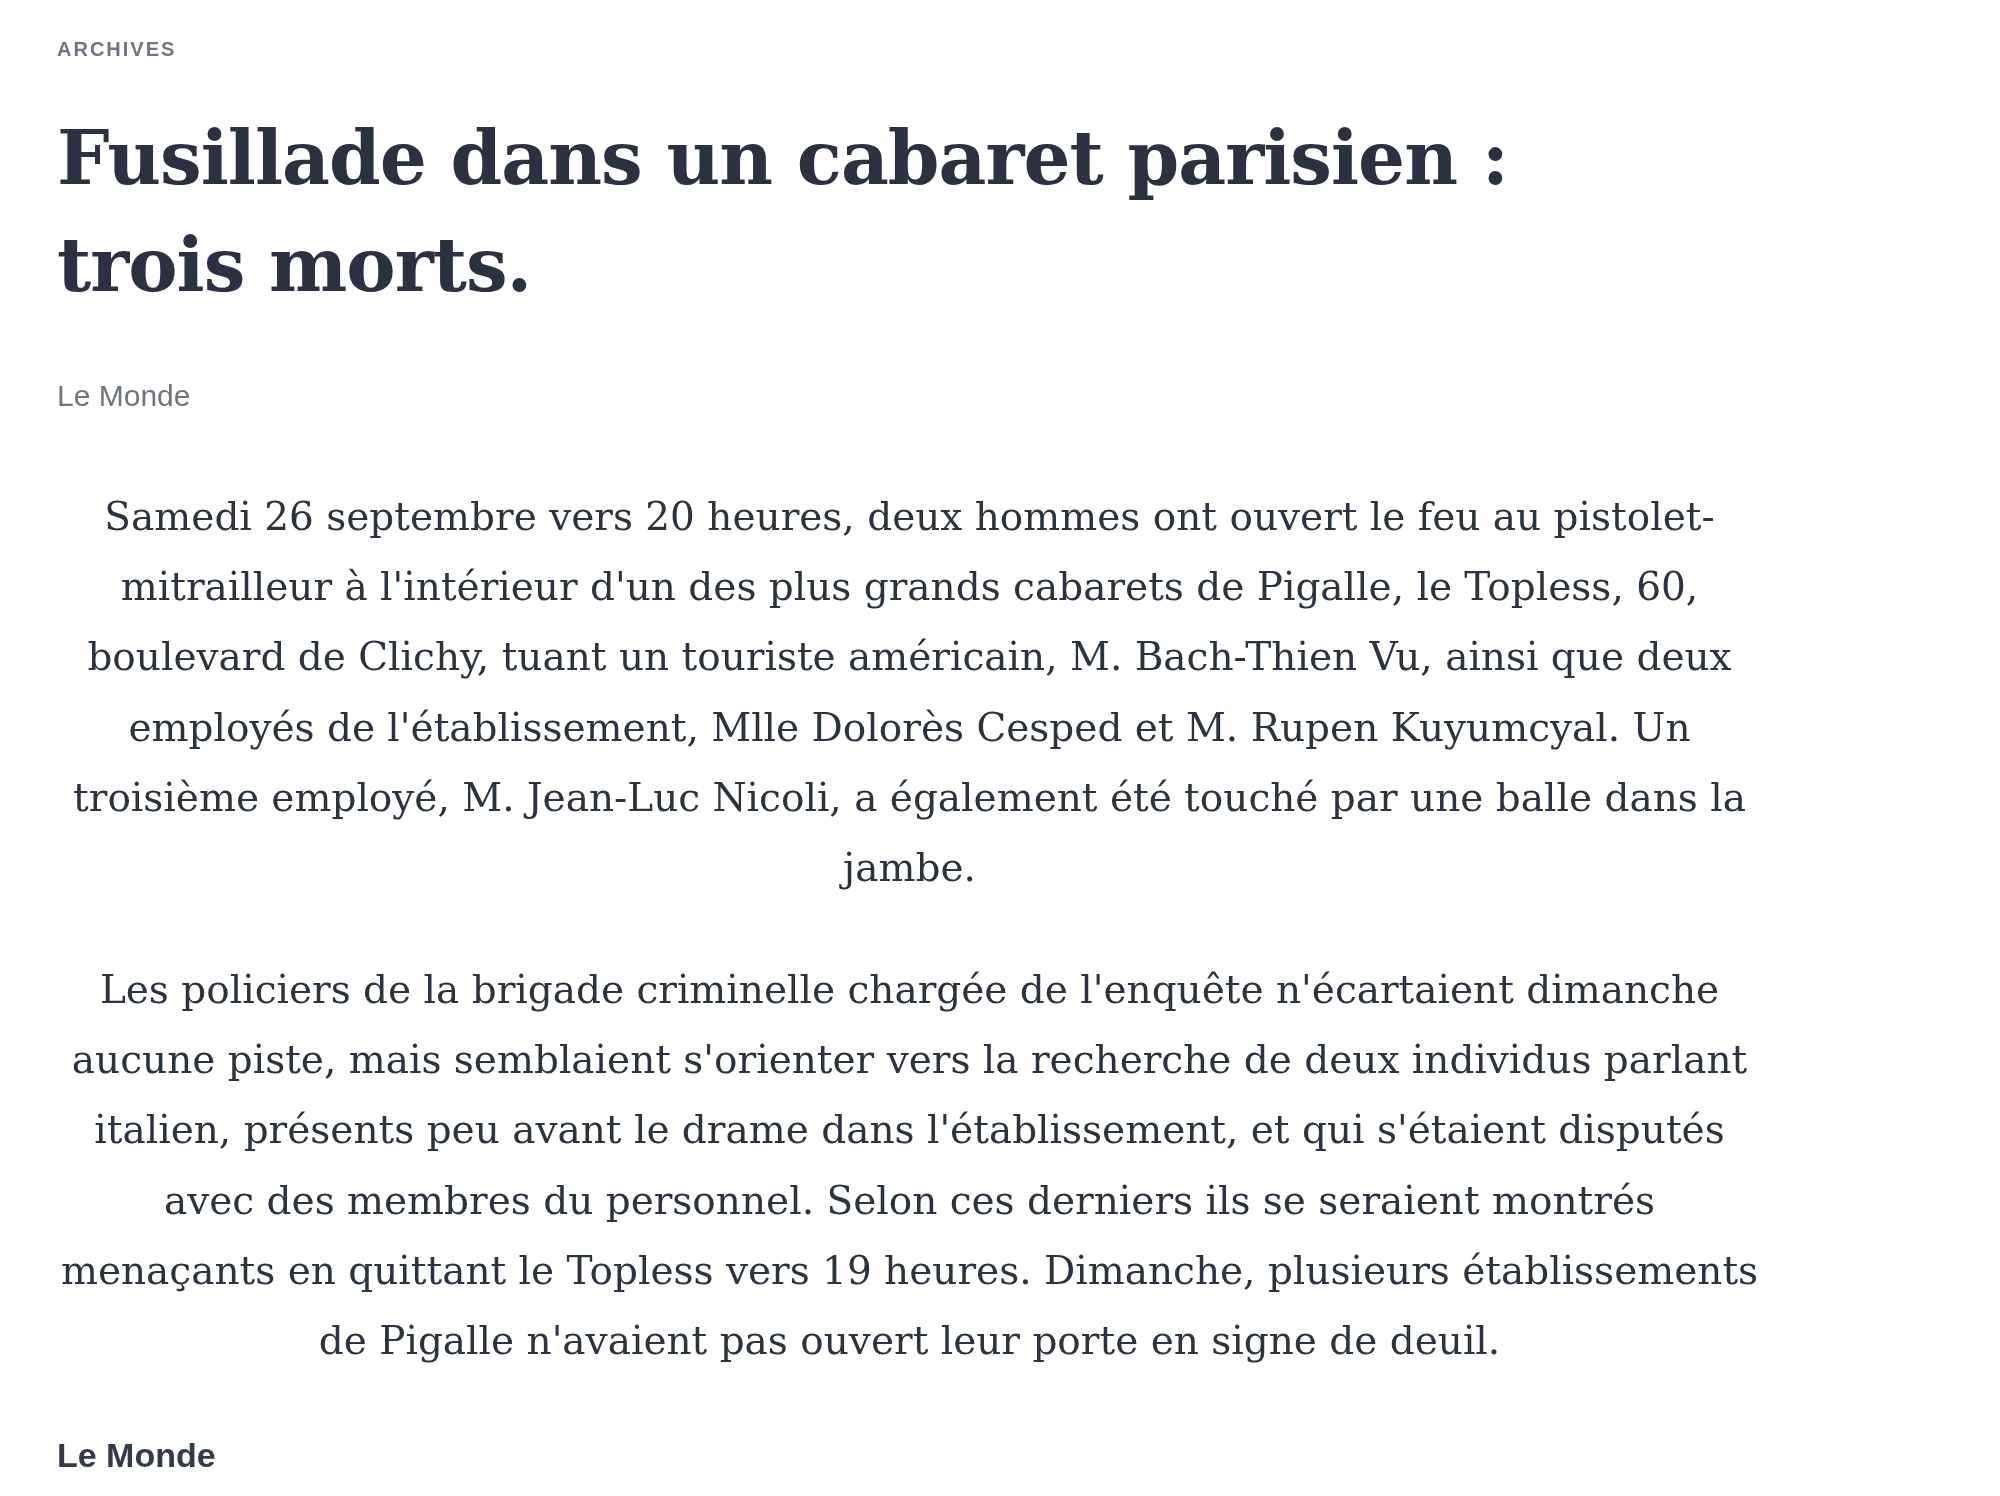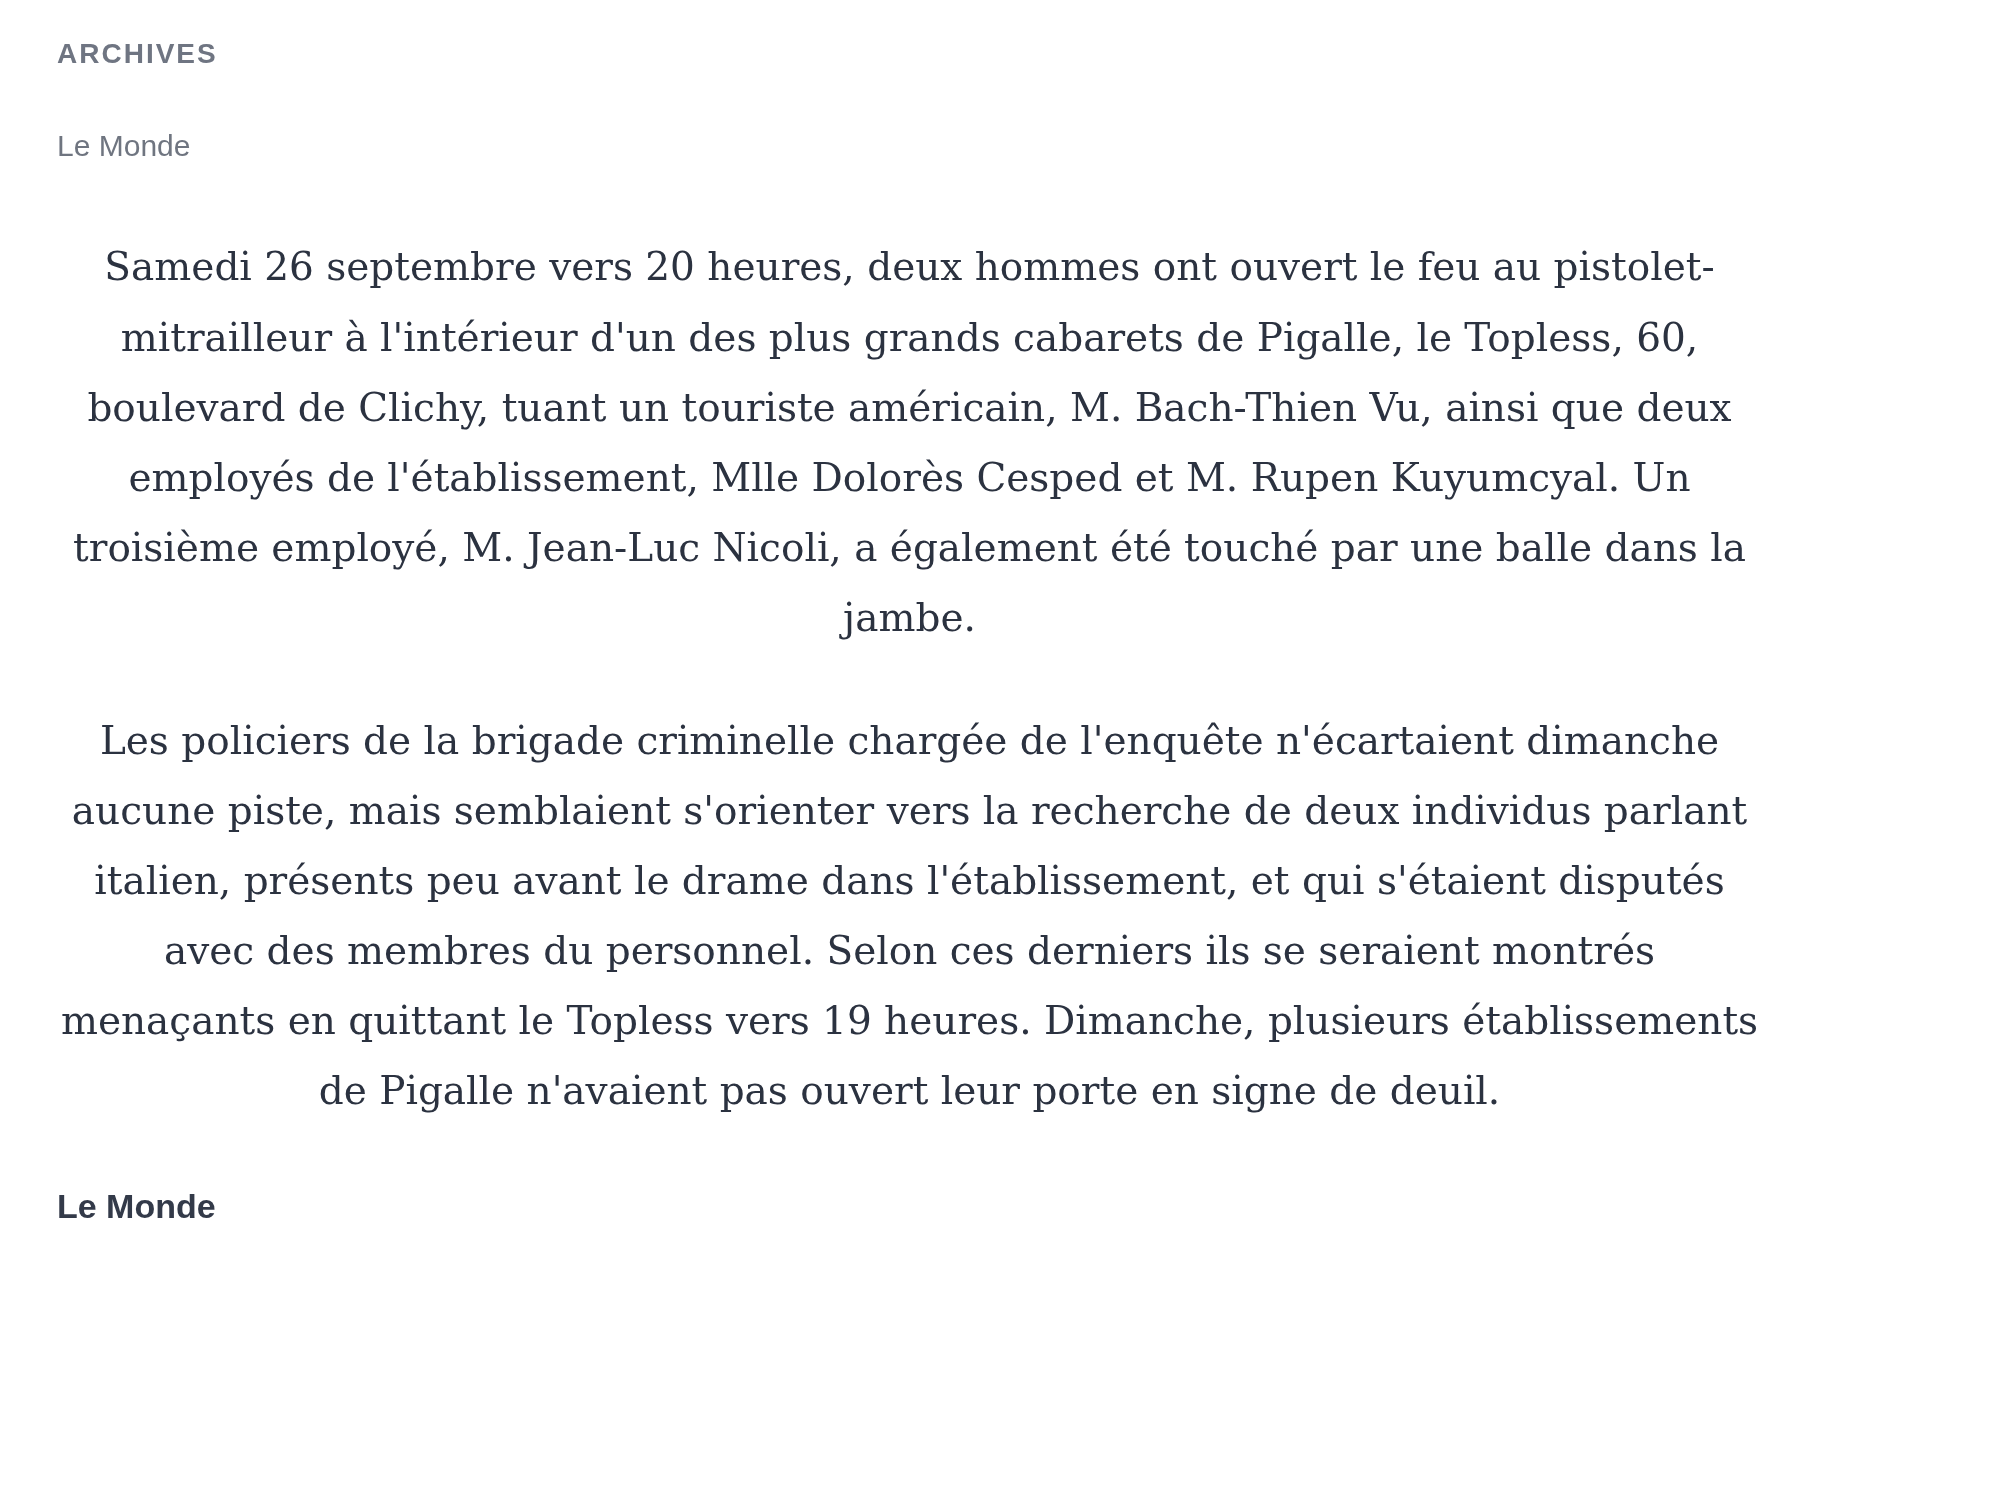--- a/index.html
+++ b/index.html
@@ -15,21 +15,21 @@
     font-family: "DejaVu Serif", serif;
     color: #2b3240;
   }
   .article {
     box-sizing: border-box;
     padding: 38px 60px 0 57px;
     width: 2000px;
   }
   .kicker {
     font-family: "Liberation Sans", sans-serif;
-    font-size: 28px;
+    font-size: 20px;
     font-weight: 600;
     letter-spacing: 2px;
     color: #6f7582;
   }
   .title {
     font-family: "DejaVu Serif", serif;
     font-size: 74px;
     font-weight: 700;
     line-height: 1.45;
     letter-spacing: -1px;
@@ -72,20 +72,21 @@
     color: #333a49;
   }
 </style>
 </head>
 <body>
 
 <div class="article">
 
   <div class="kicker">ARCHIVES</div>
 
+  <h1 class="title">Fusillade dans un cabaret parisien&nbsp;: trois morts.</h1>
 
   <div class="byline">
     <div>Le Monde</div>
   </div>
 
   <p class="body-p first">Samedi 26 septembre vers 20 heures, deux hommes ont ouvert le feu au pistolet-mitrailleur à l'intérieur d'un des plus grands cabarets de Pigalle, le Topless, 60, boulevard de Clichy, tuant un touriste américain, M. Bach-Thien Vu, ainsi que deux employés de l'établissement, Mlle Dolorès Cesped et M. Rupen Kuyumcyal. Un troisième employé, M. Jean-Luc Nicoli, a également été touché par une balle dans la jambe.</p>
 
   <p class="body-p">Les policiers de la brigade criminelle chargée de l'enquête n'écartaient dimanche aucune piste, mais semblaient s'orienter vers la recherche de deux individus parlant italien, présents peu avant le drame dans l'établissement, et qui s'étaient disputés avec des membres du personnel. Selon ces derniers ils se seraient montrés menaçants en quittant le Topless vers 19 heures. Dimanche, plusieurs établissements de Pigalle n'avaient pas ouvert leur porte en signe de deuil.</p>
 
   <div class="footer-sig">Le Monde</div>

